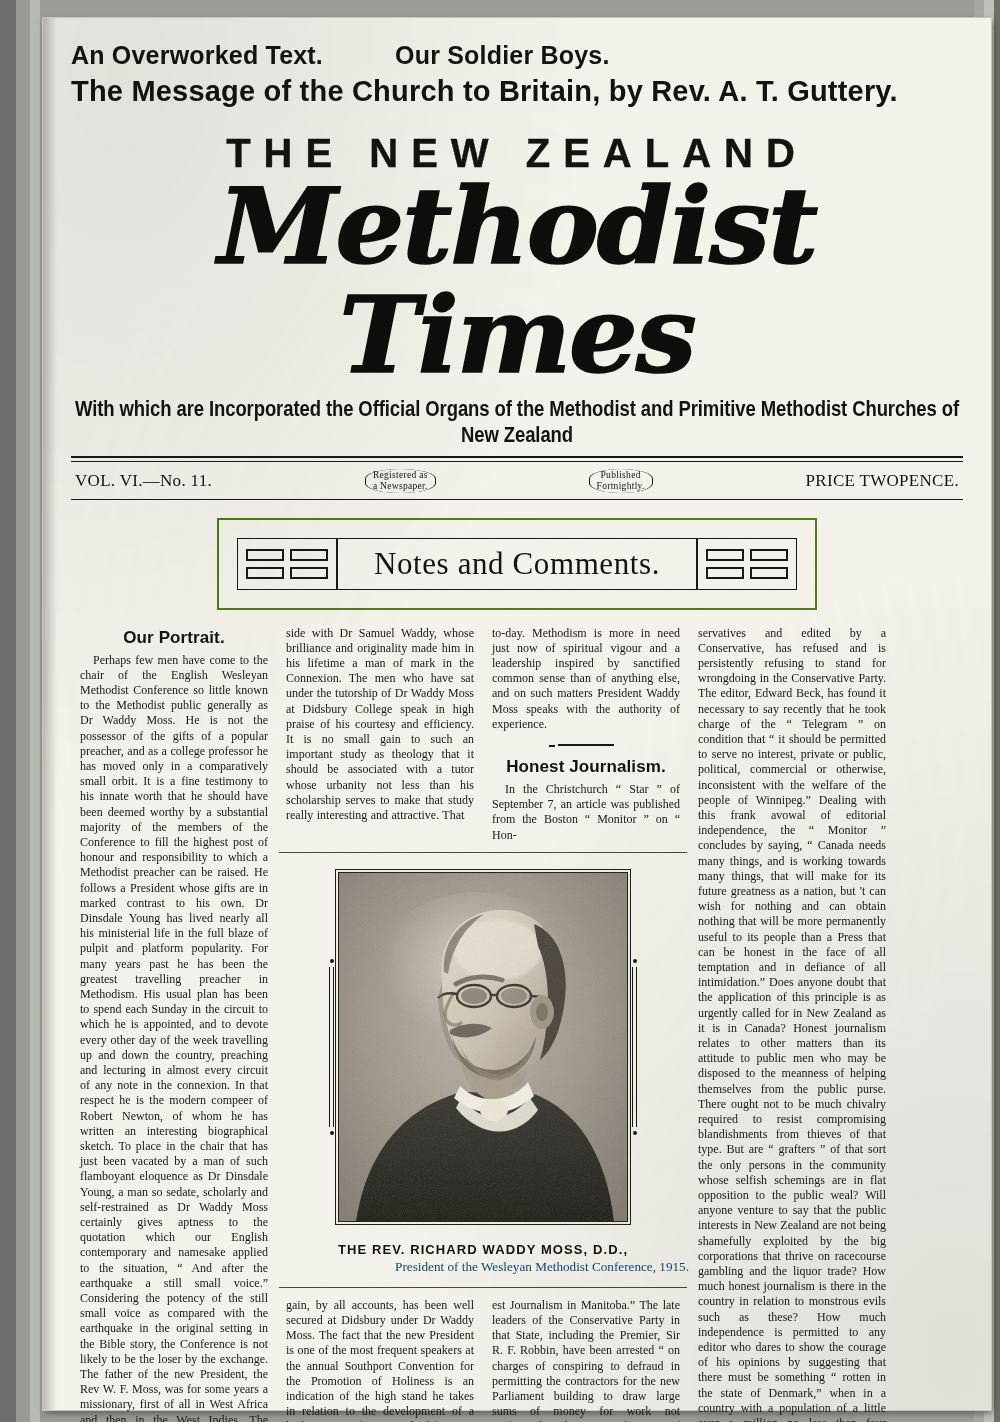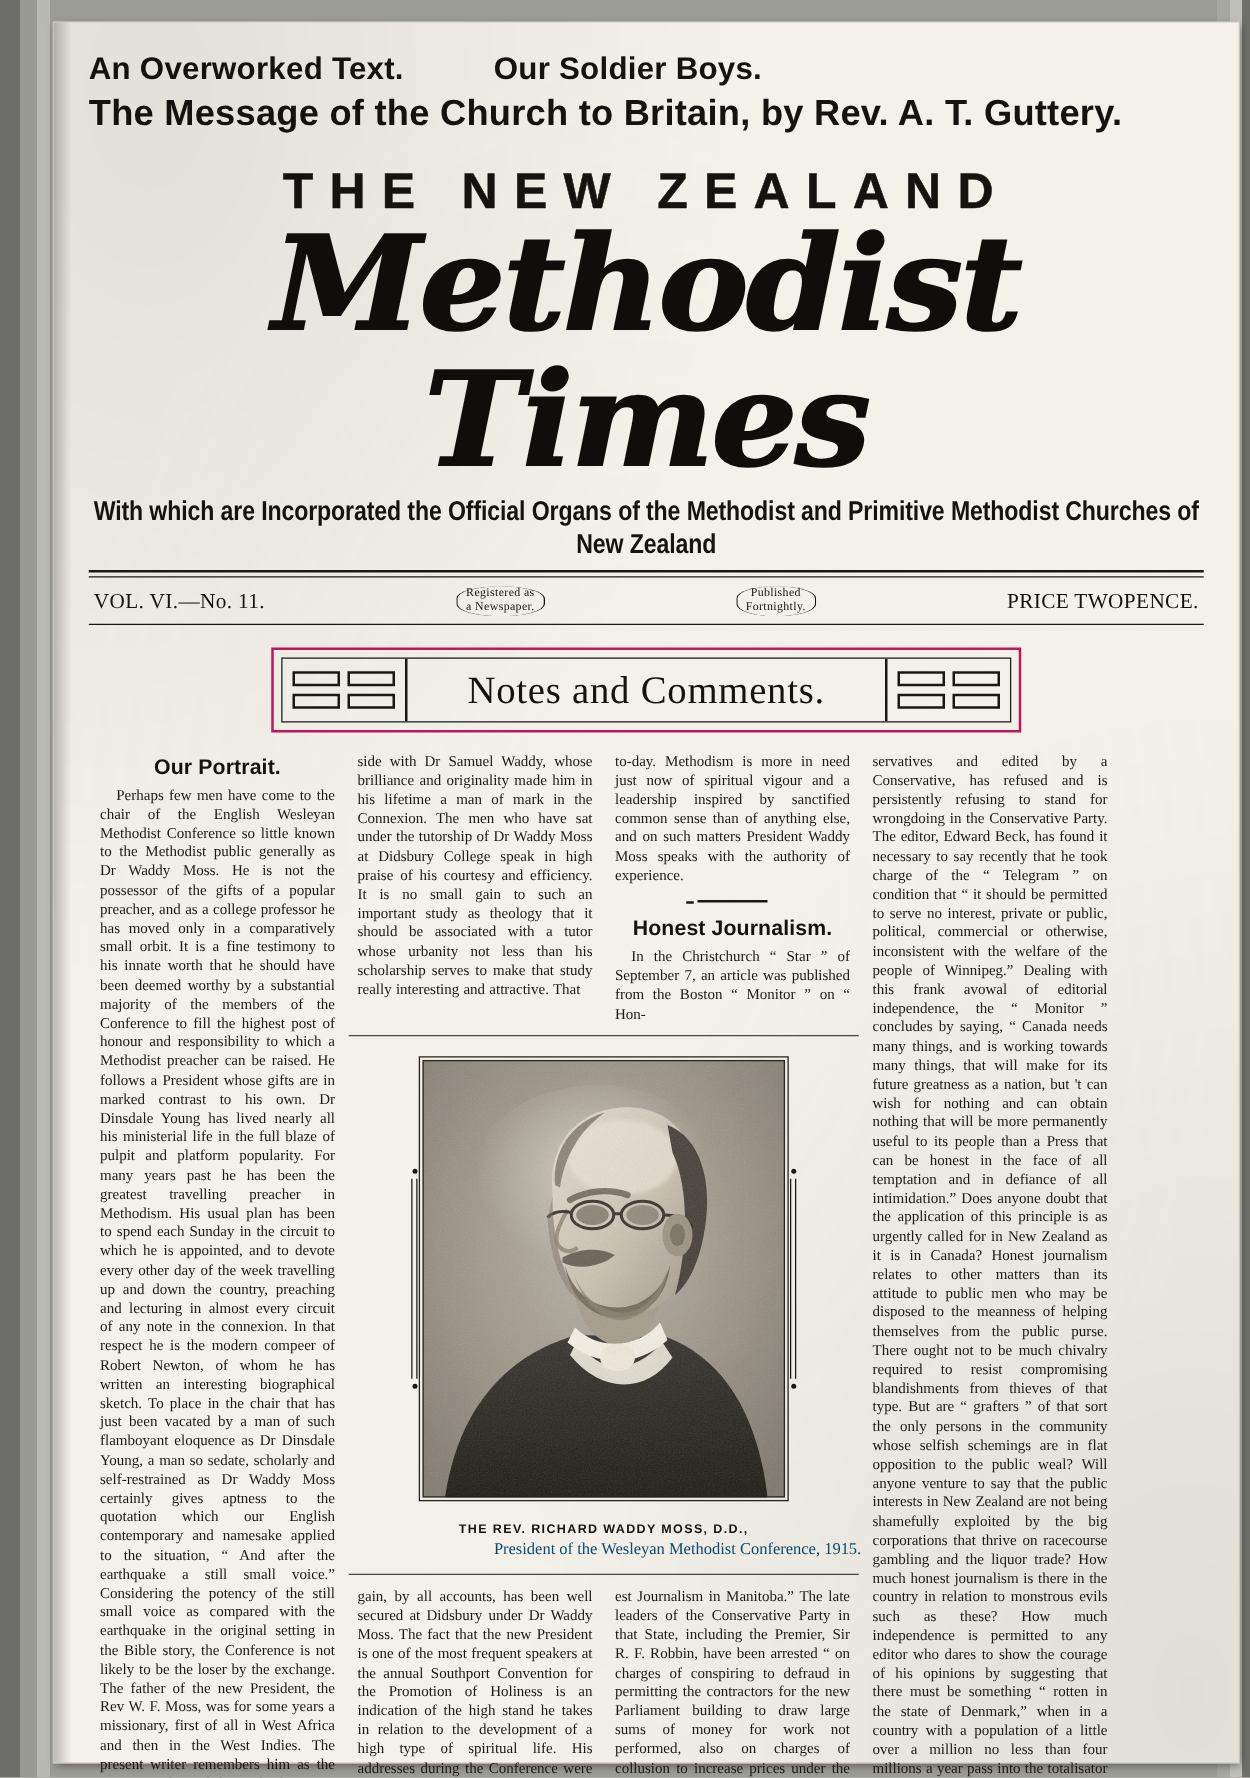--- a/index.html
+++ b/index.html
@@ -61,21 +61,21 @@
     padding:7px 4px 6px 4px;font-size:17px;color:#15130f;
     font-family:"Liberation Serif",serif;letter-spacing:.3px;}
   .issueline .paren{font-size:9.5px;line-height:1.12;text-align:center;
     border-left:1px solid #15130f;border-right:1px solid #15130f;
     border-radius:50%/42%;padding:1px 7px;}
   .issueline .paren span{display:block;}
   .rule-after{border-top:1px solid #1a1815;height:0;}
 
   
   .banner-wrap{margin:18px auto 0 auto;width:600px;}
-  .banner{border:2px solid #be185d;padding:6px;}
+  .banner{border:2px solid #4d7c0f;padding:18px;}
   .banner-in{border:1px solid #1a1815;display:flex;align-items:stretch;height:50px;}
   .orn{width:82px;display:flex;flex-direction:column;justify-content:center;
     gap:6px;padding:0 8px;border-right:2px solid #1a1815;}
   .orn.right{border-right:none;border-left:2px solid #1a1815;}
   .orn-row{display:flex;gap:6px;height:12px;}
   .orn-row i{display:block;border:2px solid #1a1815;flex:1;}
   .banner-title{flex:1;display:flex;align-items:center;justify-content:center;
     font-family:"Liberation Serif",serif;font-size:31px;color:#15130f;
     letter-spacing:.6px;}
 
@@ -104,21 +104,21 @@
     justify-content:center;padding:16px 0 10px 0;}
   .sidebar-rule{width:7px;display:flex;flex-direction:column;align-items:center;
     justify-content:center;}
   .sidebar-rule .dot{width:4px;height:4px;background:#1a1815;border-radius:50%;}
   .sidebar-rule .bar{width:3px;height:160px;margin:4px 0;
     border-left:1px solid #1a1815;border-right:1px solid #1a1815;}
   .frame{border:1.5px solid #23201b;padding:2px;background:#efece3;}
   .photo{width:290px;height:350px;display:block;position:relative;
     filter:contrast(1.04) brightness(.99);}
   .cap1{text-align:center;font-family:"Liberation Sans",sans-serif;
-    font-weight:bold;font-size:10px;letter-spacing:1.1px;color:#15130f;
+    font-weight:bold;font-size:13px;letter-spacing:1.1px;color:#15130f;
     margin-top:7px;}
   .cap2{text-align:right;font-size:13.2px;color:#0c4a6e;margin-top:2px;
     font-family:"Liberation Serif",serif;}
   .pb-rule.bot{margin-top:12px;}
 
   .lowercols{display:flex;margin-top:10px;}
   .lowercol{width:206px;padding:0 9px;box-sizing:border-box;}
 
   .midstack{display:flex;flex-direction:column;}
 </style>

